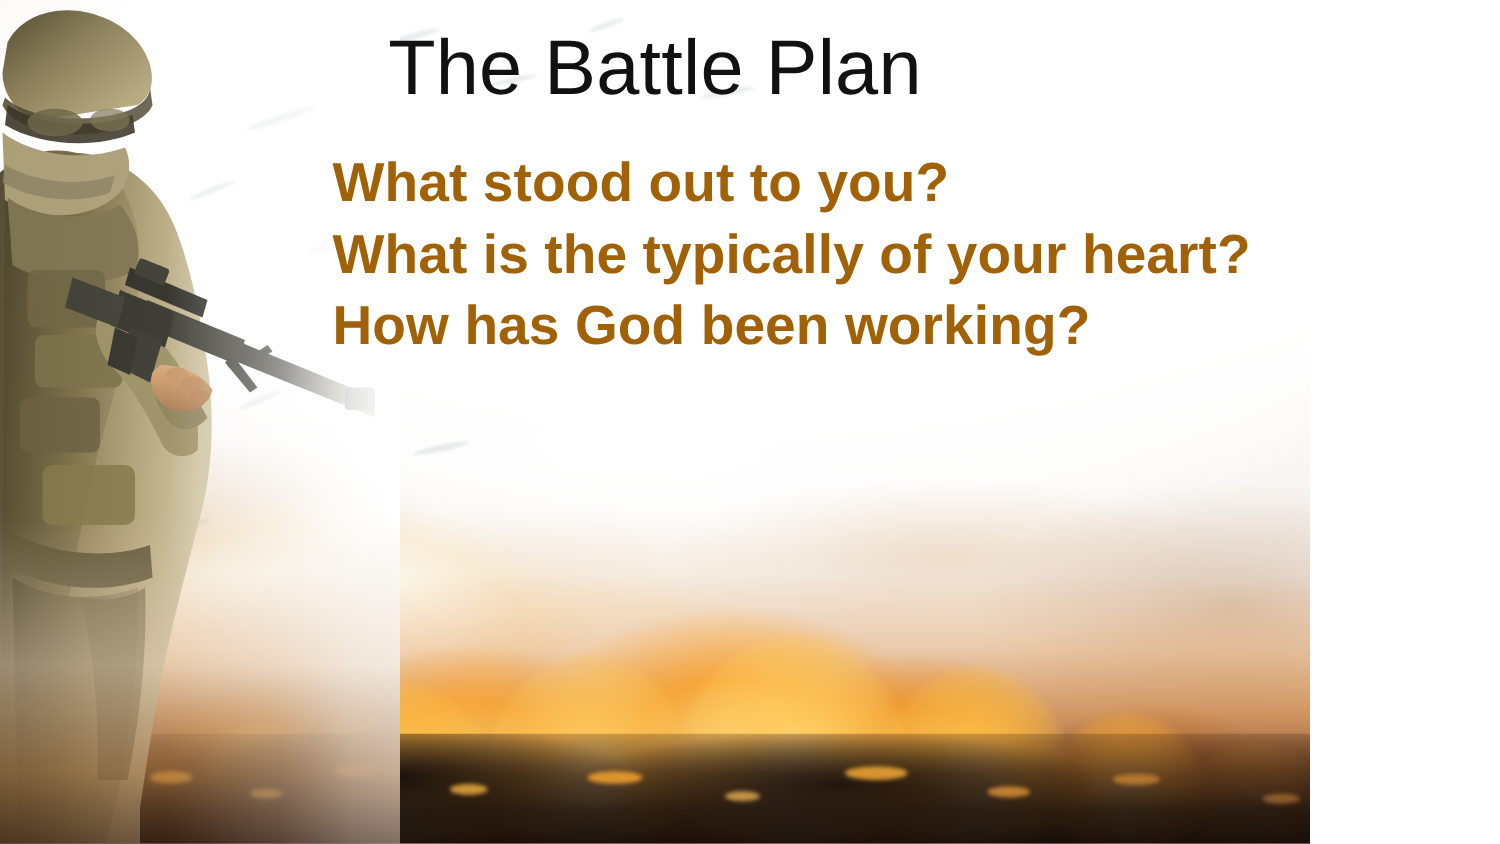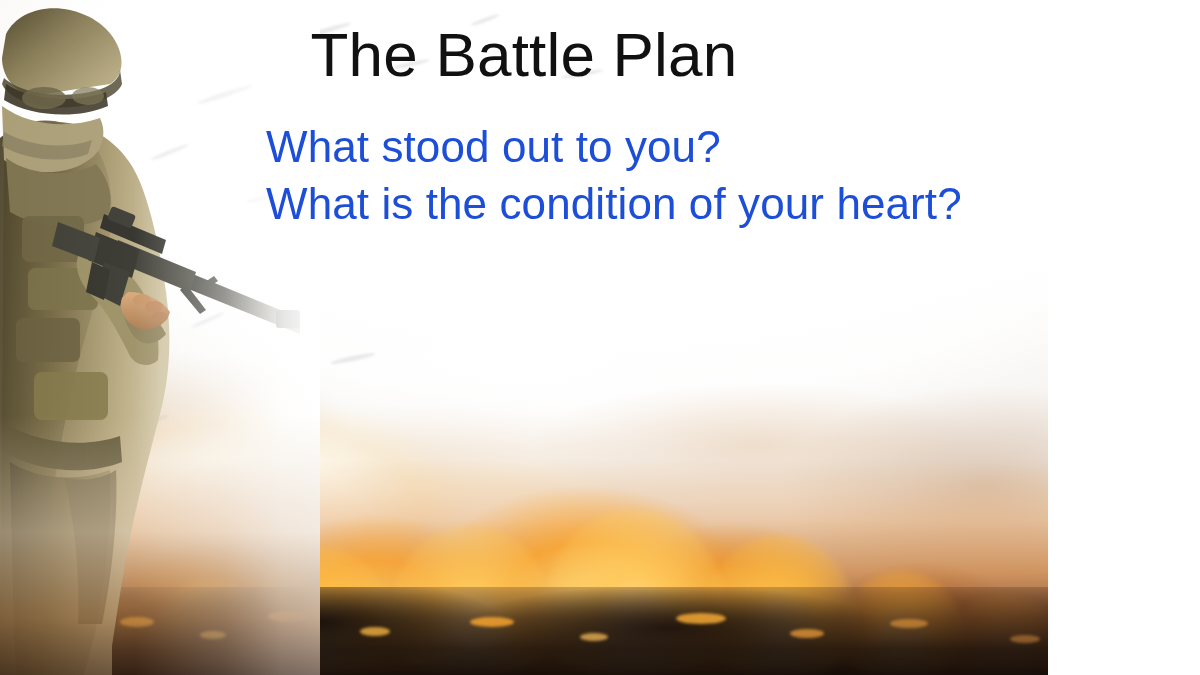--- a/index.html
+++ b/index.html
@@ -131,23 +131,24 @@
   }
   .lines {
     position: absolute;
     left: 266px;
     top: 118px;
     width: 920px;
   }
   .line {
     font-size: 44px;
     line-height: 57px;
-    color: #1d4ed8;
+    color: #a16207;
     white-space: pre;
     letter-spacing: 0.1px;
+    font-weight: bold;
   }
 </style>
 </head>
 <body>
 
 <div id="slide">
 
   <div class="layer bg-sky"></div>
   <div class="layer bg-smoke"></div>
 
@@ -298,16 +299,17 @@
     </svg>
   </div>
 
   <div class="soldier-fade"></div>
   <div class="soldier-fade-bottom"></div>
 
   <div class="title">The Battle Plan</div>
 
   <div class="lines">
     <div class="line">What stood out to you?</div>
-    <div class="line">What is the condition of your heart?</div>
+    <div class="line">What is the typically of your heart?</div>
+    <div class="line">How has God been working?</div>
   </div>
 
 </div>
 
 </body></html>

